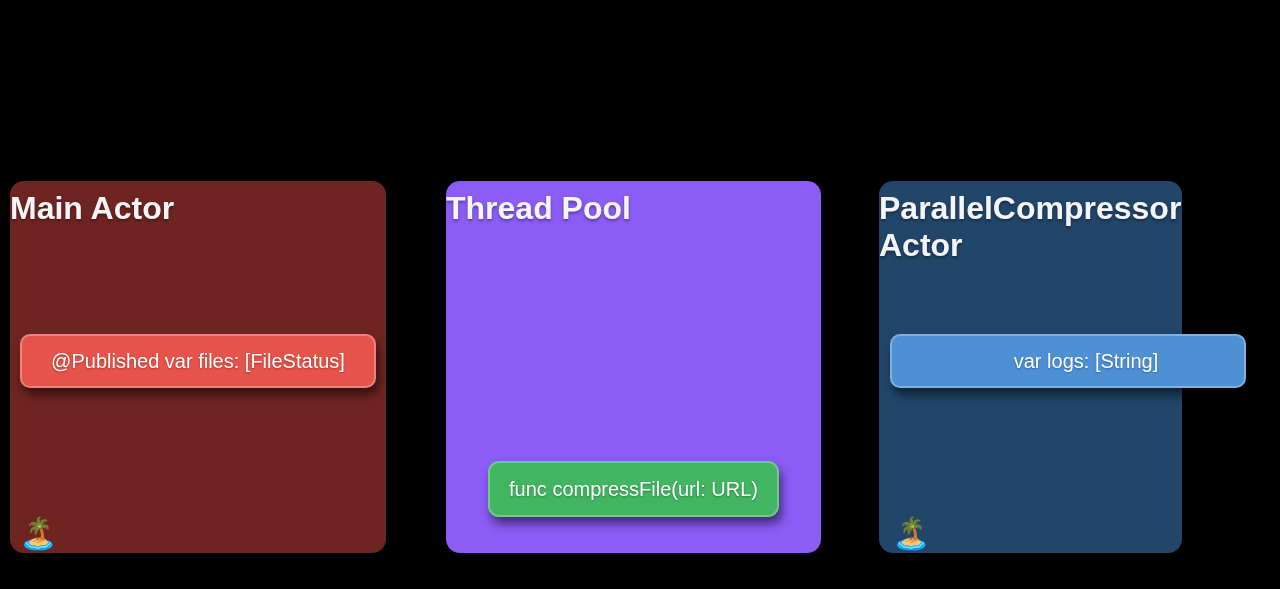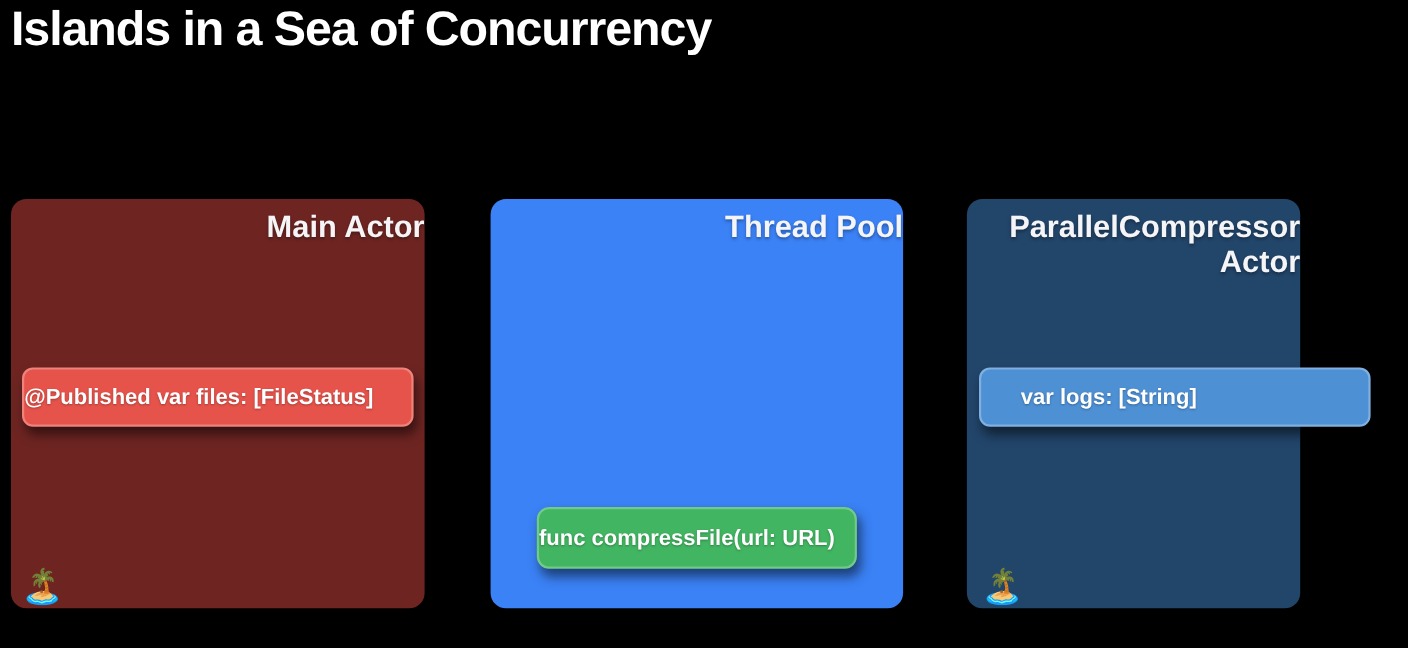--- a/index.html
+++ b/index.html
@@ -27,34 +27,35 @@
     position: absolute;
     top: 181px;
     height: 372px;
     border-radius: 14px;
   }
   .panel-main    { left: 10px;  width: 376px; }
   .panel-thread  { left: 446px; width: 375px; }
   .panel-compressor { left: 879px; width: 303px; }
   .panel-title {
     margin-top: 9px;
-    text-align: right;
-    font-size: 28px;
+    text-align: left;
+    font-size: 32px;
     font-weight: 700;
     color: #f5f5f7;
     text-shadow: 0 2px 3px rgba(0,0,0,0.35);
   }
   .badge {
     position: absolute;
     border-radius: 10px;
     border: 2px solid transparent;
     display: flex;
     align-items: center;
+    justify-content: center;
     font-size: 20px;
-    font-weight: 700;
+    font-weight: 400;
     color: #ffffff;
     text-shadow: 0 1px 2px rgba(0,0,0,0.3);
     box-shadow: 3px 7px 10px rgba(0,0,0,0.5);
   }
   .badge-files { left: 10px; top: 153px; width: 356px; height: 54px; }
   .badge-compress { left: 42px; top: 280px; width: 291px; height: 56px; }
   .badge-logs { left: 11px; top: 153px; width: 356px; height: 54px; }
   .island {
     position: absolute;
     left: 9px;
@@ -62,31 +63,30 @@
     font-size: 31px;
     line-height: 1;
   }
   .panel-compressor .island { left: 13px; }
 </style>
 </head>
 <body>
 
 <div class="slide">
 
-  <h1 class="slide-title">Islands in a Sea of Concurrency</h1>
 
   <div class="panel panel-main" style="background-color: rgb(110, 37, 34);">
     <div class="panel-title">Main Actor</div>
     <div class="badge badge-files" style="background-color: rgb(229, 83, 75); border-color: rgb(239, 131, 124);">
       <span>@Published var files: [FileStatus]</span>
     </div>
     <div class="island">🏝️</div>
   </div>
 
-  <div class="panel panel-thread" style="background-color: #3b82f6;">
+  <div class="panel panel-thread" style="background-color: #8b5cf6;">
     <div class="panel-title">Thread Pool</div>
     <div class="badge badge-compress" style="background-color: rgb(65, 181, 97); border-color: rgb(113, 203, 135); border-radius: 11px;">
       <span>func compressFile(url: URL)</span>
     </div>
   </div>
 
   <div class="panel panel-compressor" style="background-color: rgb(34, 69, 106);">
     <div class="panel-title">ParallelCompressor Actor</div>
     <div class="badge badge-logs" style="background-color: rgb(78, 144, 212); border-color: rgb(127, 176, 224); padding-left: 36px;">
       <span>var logs: [String]</span>

